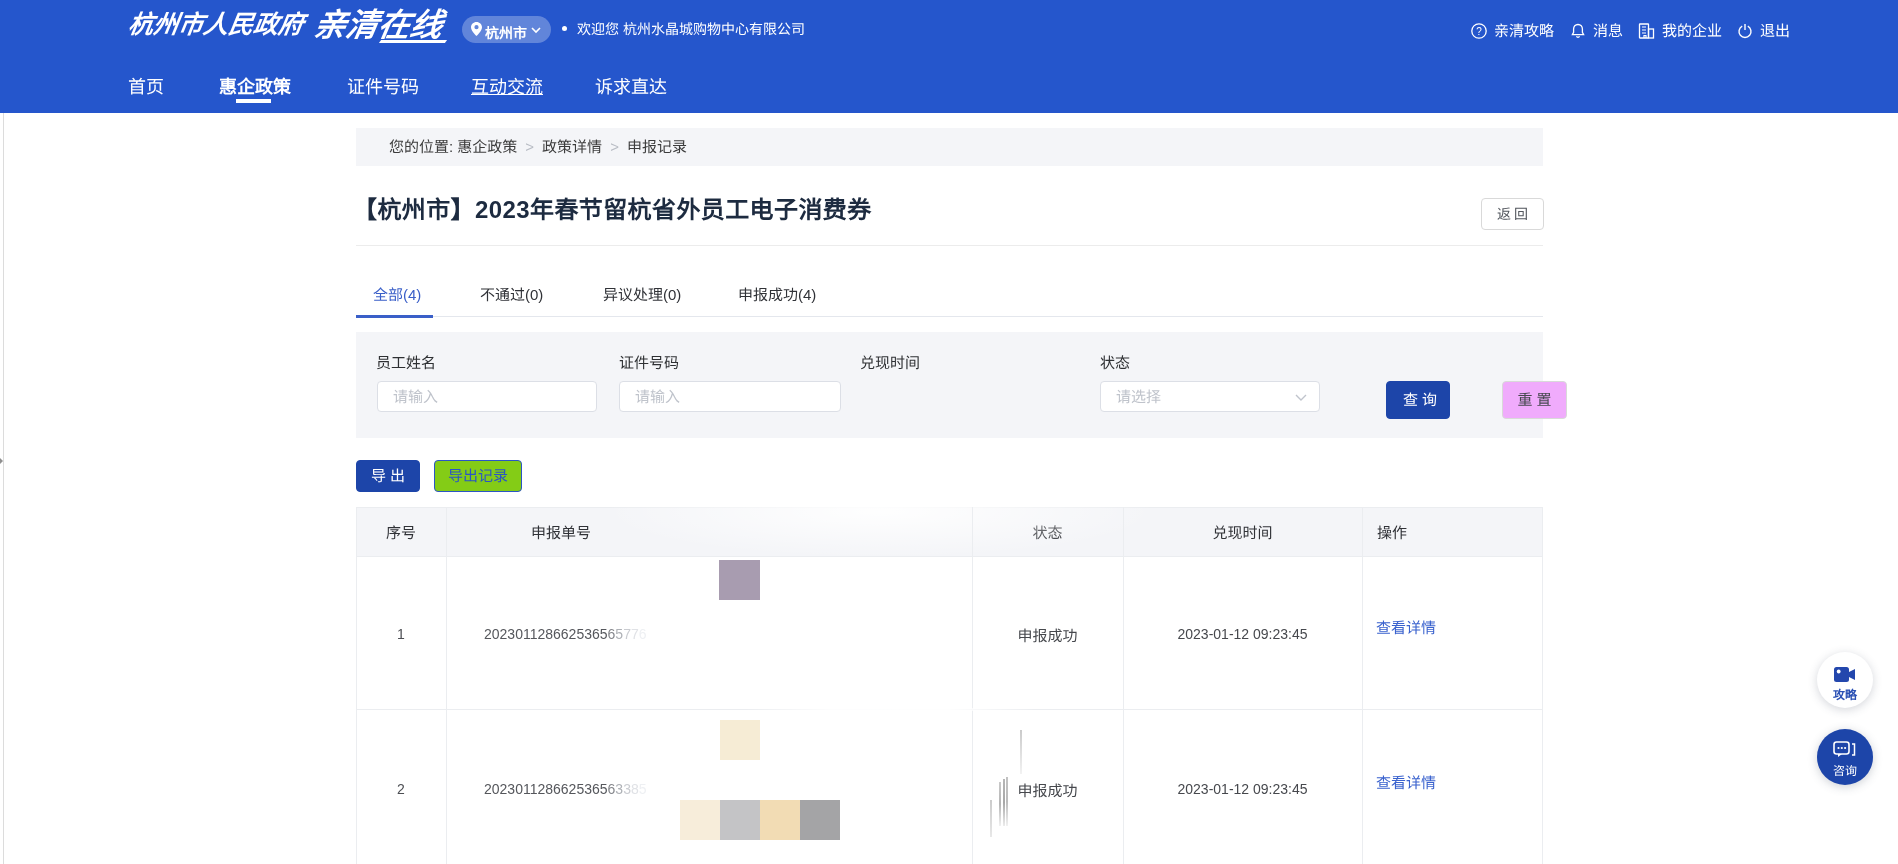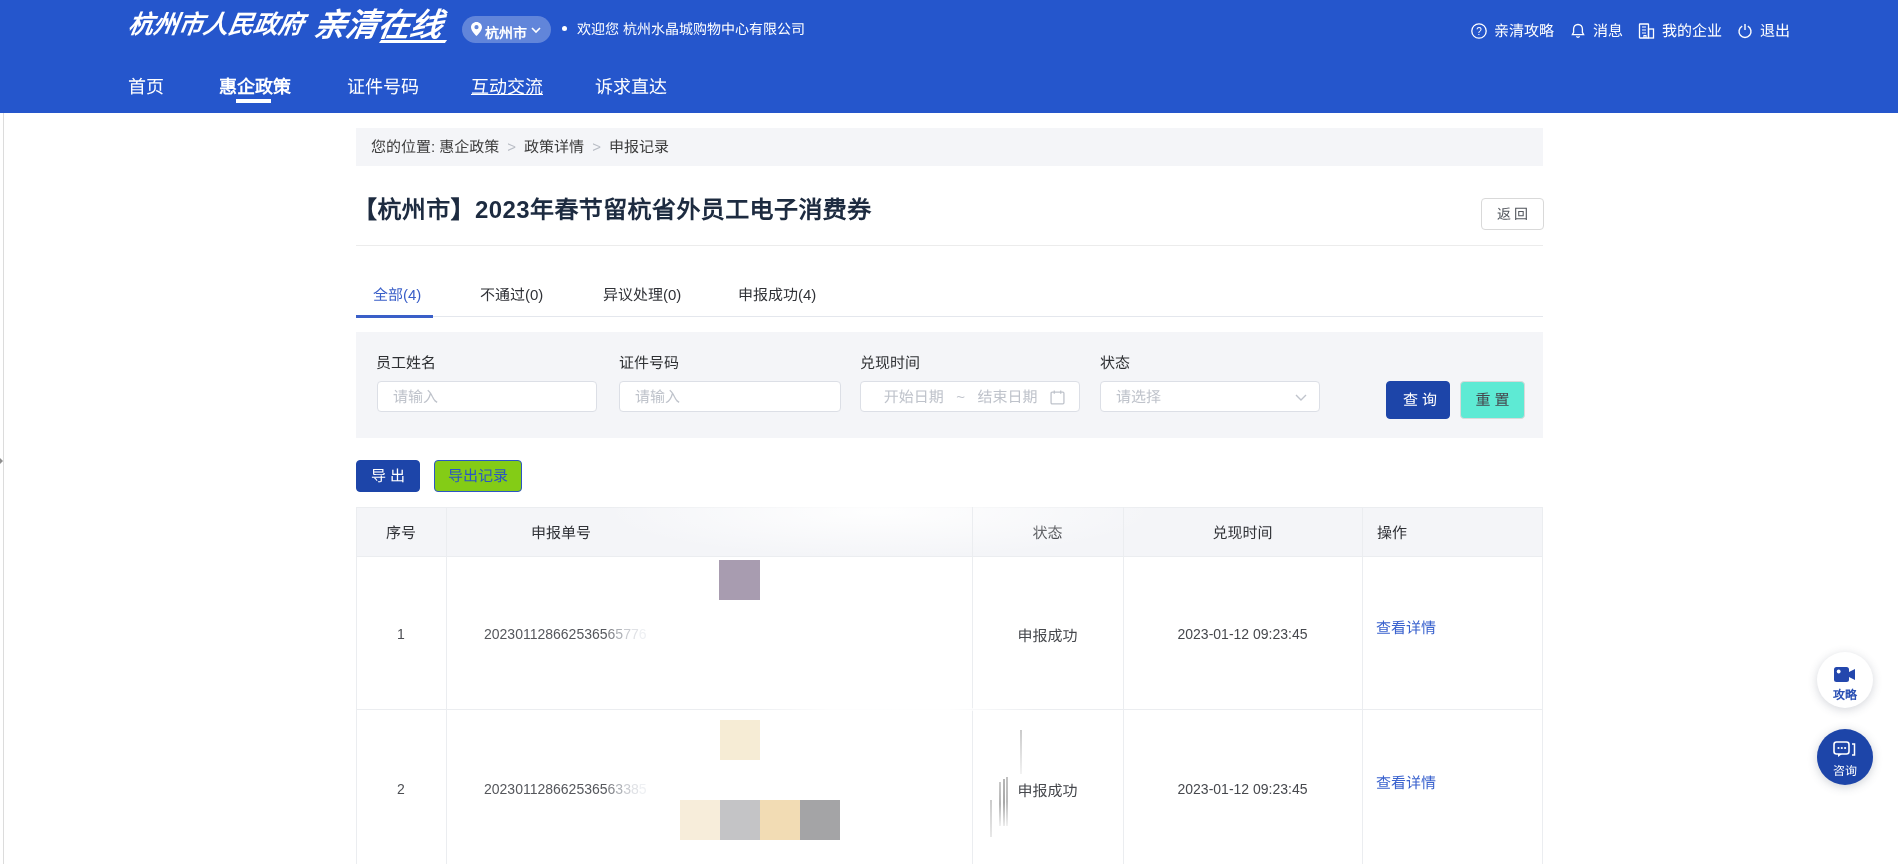--- a/index.html
+++ b/index.html
@@ -46,21 +46,21 @@
   .tab.on { color:#3a5fc8; }
   .tabu { position:absolute; left:0px; top:35px; width:77px; height:3px; background:#3a5fc8; }
   
   .filter { position:absolute; left:356px; top:332px; width:1187px; height:106px; background:#f4f5f8; }
   .flabel { position:absolute; top:19px; font-size:15px; color:#2e3033; }
   .finput { position:absolute; top:49px; height:31px; background:#fff; border:1px solid #dcdfe6;
     border-radius:4px; font-size:15px; color:#bfc3cb; line-height:29px; }
   .ph { padding-left:15px; }
   .btn { position:absolute; border-radius:4px; font-size:15px; text-align:center; }
   .btn.blue { background:#1d45a9; color:#fff; border:1px solid #1d45a9; }
-  .btn.plain { background:#5eead4; color:#45484e; border:1px solid #d9d9d9; }
+  .btn.plain { background:#f0abfc; color:#45484e; border:1px solid #d9d9d9;margin-left:42px; }
   .btn.ghost { background:#84cc16; color:#2b55c5; border:1px solid #2b55c5; }
   
   .thead { position:absolute; left:356px; top:507px; width:1186px; height:49px; background:#f4f5f8;
     border-top:1px solid #ebedf0; }
   .th { position:absolute; top:0; height:49px; line-height:49px; font-size:15px; color:#303237; }
   .vline { position:absolute; width:1px; background:#ebedf0; }
   .hline { position:absolute; height:1px; background:#ebedf0; }
   .cell { position:absolute; font-size:15px; color:#46484d; }
   .link { color:#3a62ce; }
   .num { color:#4c4e53; font-size:14px; }
@@ -122,45 +122,40 @@
   <div class="nav on" style="left:219px;">惠企政策</div>
   <div class="navu"></div>
   <div class="nav" style="left:347px;">证件号码</div>
   <div class="nav" style="left:471px;text-decoration:underline;">互动交流</div>
   <div class="nav" style="left:595px;">诉求直达</div>
 </div>
 
 <div class="rail"></div>
 <div class="railarr"></div>
 
-<div class="crumb"><span style="margin-left:15px;">您的位置: 惠企政策</span><span class="sep">&gt;</span><span>政策详情</span><span class="sep">&gt;</span><span>申报记录</span></div>
+<div class="crumb"><span style="margin-left:33px;">您的位置: 惠企政策</span><span class="sep">&gt;</span><span>政策详情</span><span class="sep">&gt;</span><span>申报记录</span></div>
 
 <div class="title">【杭州市】2023年春节留杭省外员工电子消费券</div>
 <div class="backbtn">返回</div>
 <div class="tdiv"></div>
 
 <div class="tabs">
   <div class="tab on" style="left:17px;">全部(4)</div>
   <div class="tabu"></div>
   <div class="tab" style="left:124px;">不通过(0)</div>
   <div class="tab" style="left:247px;">异议处理(0)</div>
   <div class="tab" style="left:382px;">申报成功(4)</div>
 </div>
 
 <div class="filter">
   <div class="flabel" style="left:20px;">员工姓名</div>
   <div class="finput ph" style="left:21px; width:220px;">请输入</div>
   <div class="flabel" style="left:263px;">证件号码</div>
   <div class="finput ph" style="left:263px; width:222px;">请输入</div>
   <div class="flabel" style="left:504px;">兑现时间</div>
-  <div class="finput" style="left:504px; width:220px; text-align:center; padding-left:9px;">开始日期&nbsp;&nbsp;&nbsp;~&nbsp;&nbsp;&nbsp;结束日期&nbsp;&nbsp;
-    <svg width="15" height="15" viewBox="0 0 14 14" style="vertical-align:-3px;">
-        <rect x="1" y="2" width="12" height="11" rx="1" stroke="#bfc3cb" stroke-width="1.2" fill="none"></rect>
-        <path d="M4 0.5v3M10 0.5v3" stroke="#bfc3cb" stroke-width="1.2"></path>
-      </svg></div>
   <div class="flabel" style="left:744px;">状态</div>
   <div class="finput ph" style="left:744px; width:220px;">请选择
     <svg width="12" height="8" viewBox="0 0 12 8" style="position:absolute; right:12px; top:12px;">
         <path d="M1 1l5 5 5-5" stroke="#c0c4cc" stroke-width="1.4" fill="none"></path>
       </svg></div>
   <div class="btn blue" style="left:1030px; top:49px; width:64px; height:38px; line-height:36px; letter-spacing:4px; padding-left:8px;">查询</div>
   <div class="btn plain" style="left:1104px; top:49px; width:65px; height:38px; line-height:36px; letter-spacing:4px; padding-left:4px;">重置</div>
 </div>
 
 <div class="btn blue" style="left:356px; top:460px; width:64px; height:32px; line-height:30px; letter-spacing:4px; padding-left:4px;">导出</div>

